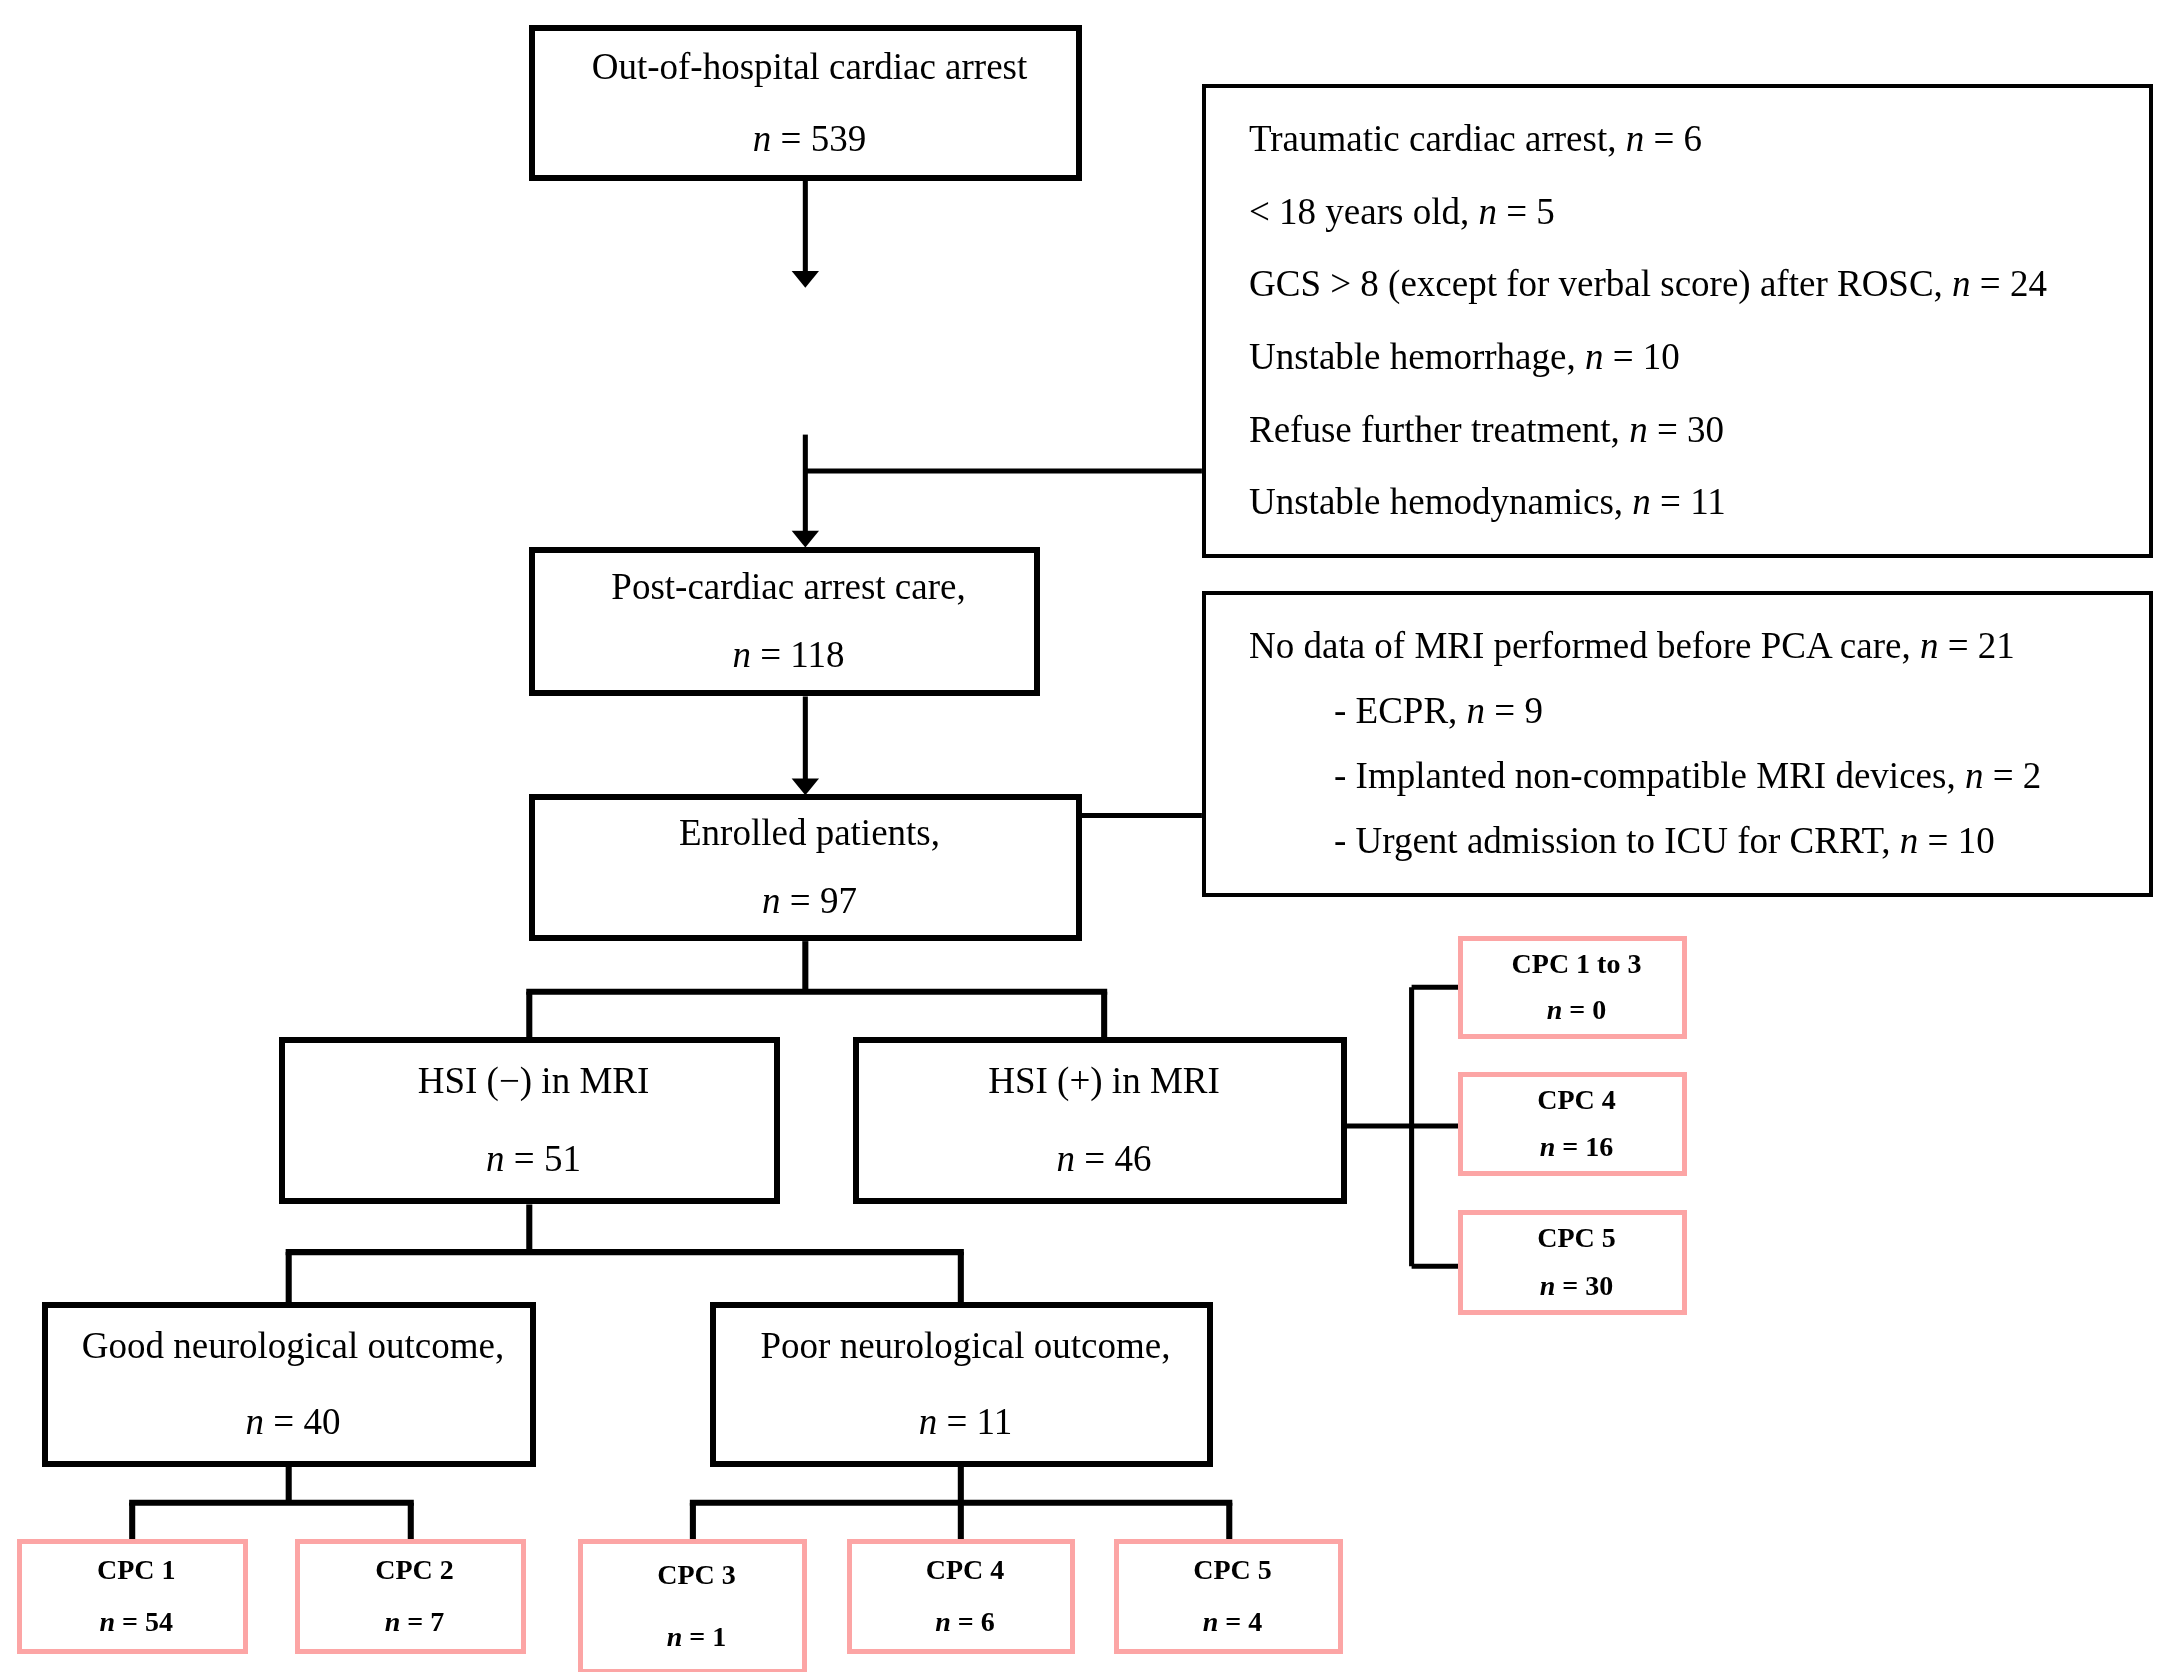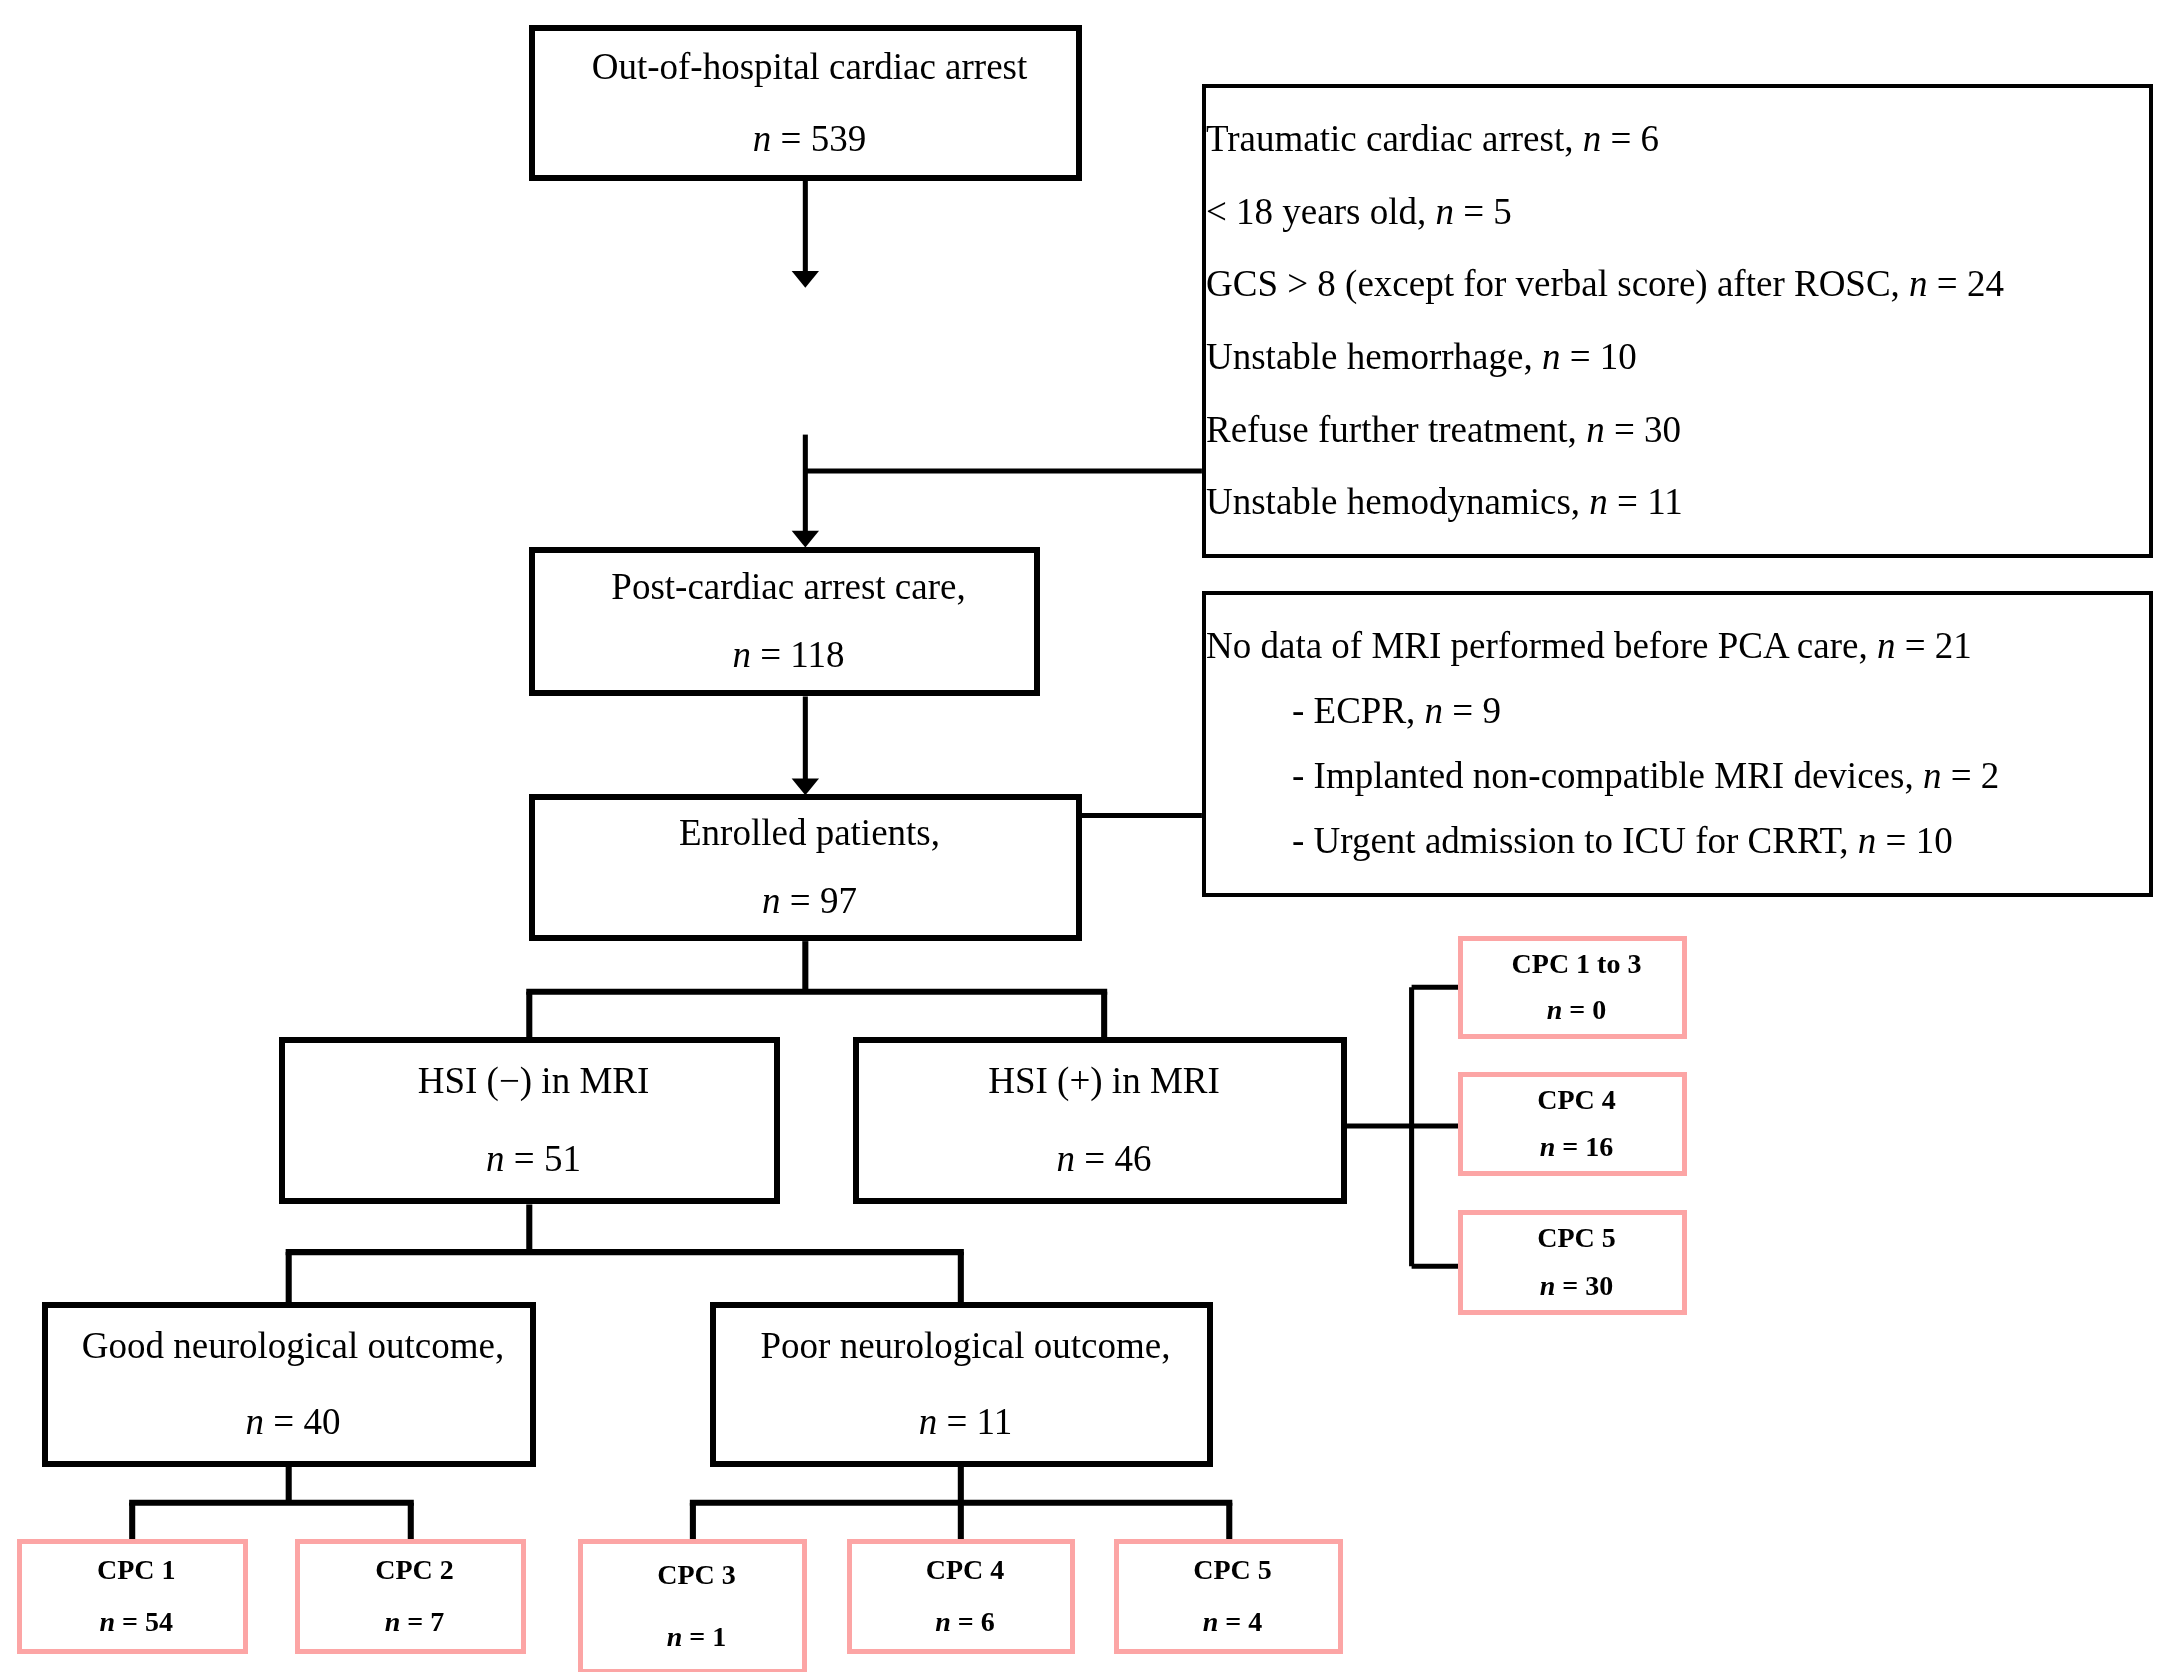--- a/index.html
+++ b/index.html
@@ -47,22 +47,22 @@
   }
   .excl {
     border: 4.6px solid #000000;
     font-size: 37px;
     line-height: 1.15;
     align-items: stretch;
     text-align: left;
     justify-content: space-between;
     padding: 30px 10px 30px 0;
   }
-  .xline { white-space: nowrap; }
-  .xline.sub { padding-left: 86px; }
+  .xline { padding-left: 43px; white-space: nowrap; }
+  .xline.sub { padding-left: 86px; margin-left: 42px; }
   .nline i, .xline i { font-style: italic; }
 </style>
 </head>
 <body>
 
 <div class="stage">
 
   <svg class="wires" viewBox="0 0 4310 3301" xmlns="http://www.w3.org/2000/svg">
     <g stroke="#000000" fill="none">
       <path d="M1590 357 L1590 548" stroke-width="10"></path>

